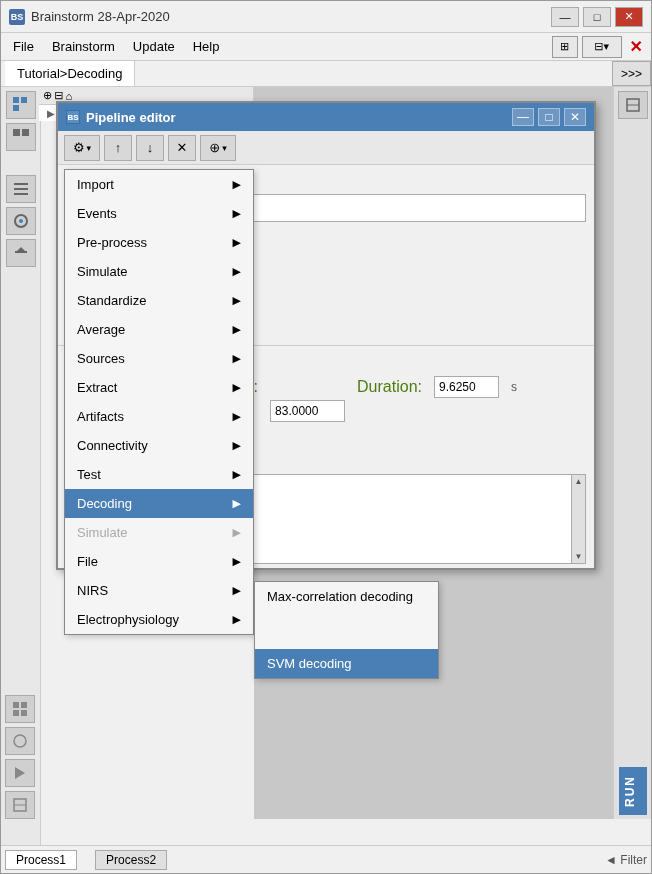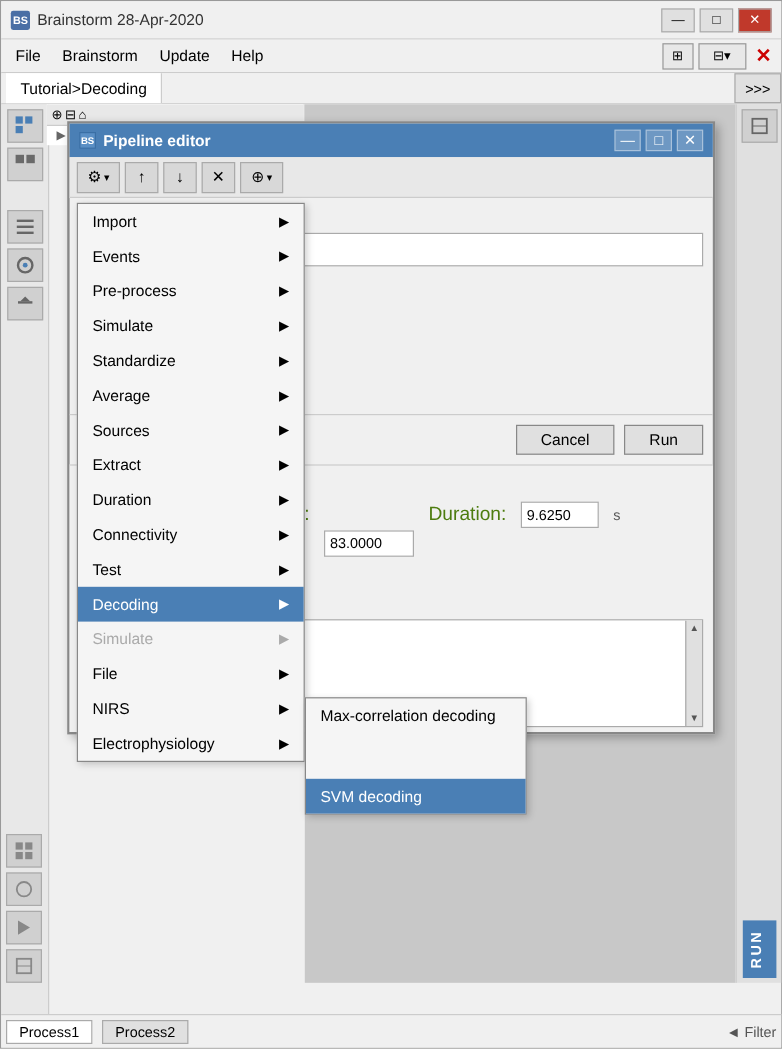--- a/index.html
+++ b/index.html
@@ -161,21 +161,21 @@
       position: absolute;
       bottom: 0;
       left: 0;
       right: 0;
       height: 28px;
       background: #f0f0f0;
       border-top: 1px solid #ccc;
       display: flex;
       align-items: center;
       padding: 0 4px;
-      gap: 8px;
+      gap: 18px;
       justify-content: flex-end;
     }
     .bottom-tab {
       padding: 2px 10px;
       border: 1px solid #aaa;
       background: #e0e0e0;
       cursor: pointer;
       font-size: 12px;
     }
     .bottom-tab.active { background: #fff; }
@@ -615,24 +615,20 @@
           <span>⊕</span>
           <span style="font-size:9px;">▾</span>
         </div>
       </div>
 
       <div class="dialog-body">
         <div class="process-label">Process selection</div>
         <input class="process-input" type="text" value="]" style="">
       </div>
 
-      <div class="dialog-footer">
-        <button class="dialog-btn">Cancel</button>
-        <button class="dialog-btn">Run</button>
-      </div>
 
       <div class="epoch-section">
         <div class="epoch-row">
           <span class="epoch-label">Epoch:</span>
           <div class="epoch-input-group">
             <input class="epoch-input" type="text" value="1" style="">
             <div class="spin-btn">
               <button class="spin-up">▲</button>
               <button class="spin-down">▼</button>
             </div>
@@ -701,21 +697,21 @@
       </div>
       <div class="ctx-item">
         <span>Sources</span>
         <span class="ctx-arrow">▶</span>
       </div>
       <div class="ctx-item">
         <span>Extract</span>
         <span class="ctx-arrow">▶</span>
       </div>
       <div class="ctx-item">
-        <span>Duration</span>
+        <span>Artifacts</span>
         <span class="ctx-arrow">▶</span>
       </div>
       <div class="ctx-item">
         <span>Connectivity</span>
         <span class="ctx-arrow">▶</span>
       </div>
       <div class="ctx-item">
         <span>Test</span>
         <span class="ctx-arrow">▶</span>
       </div>

